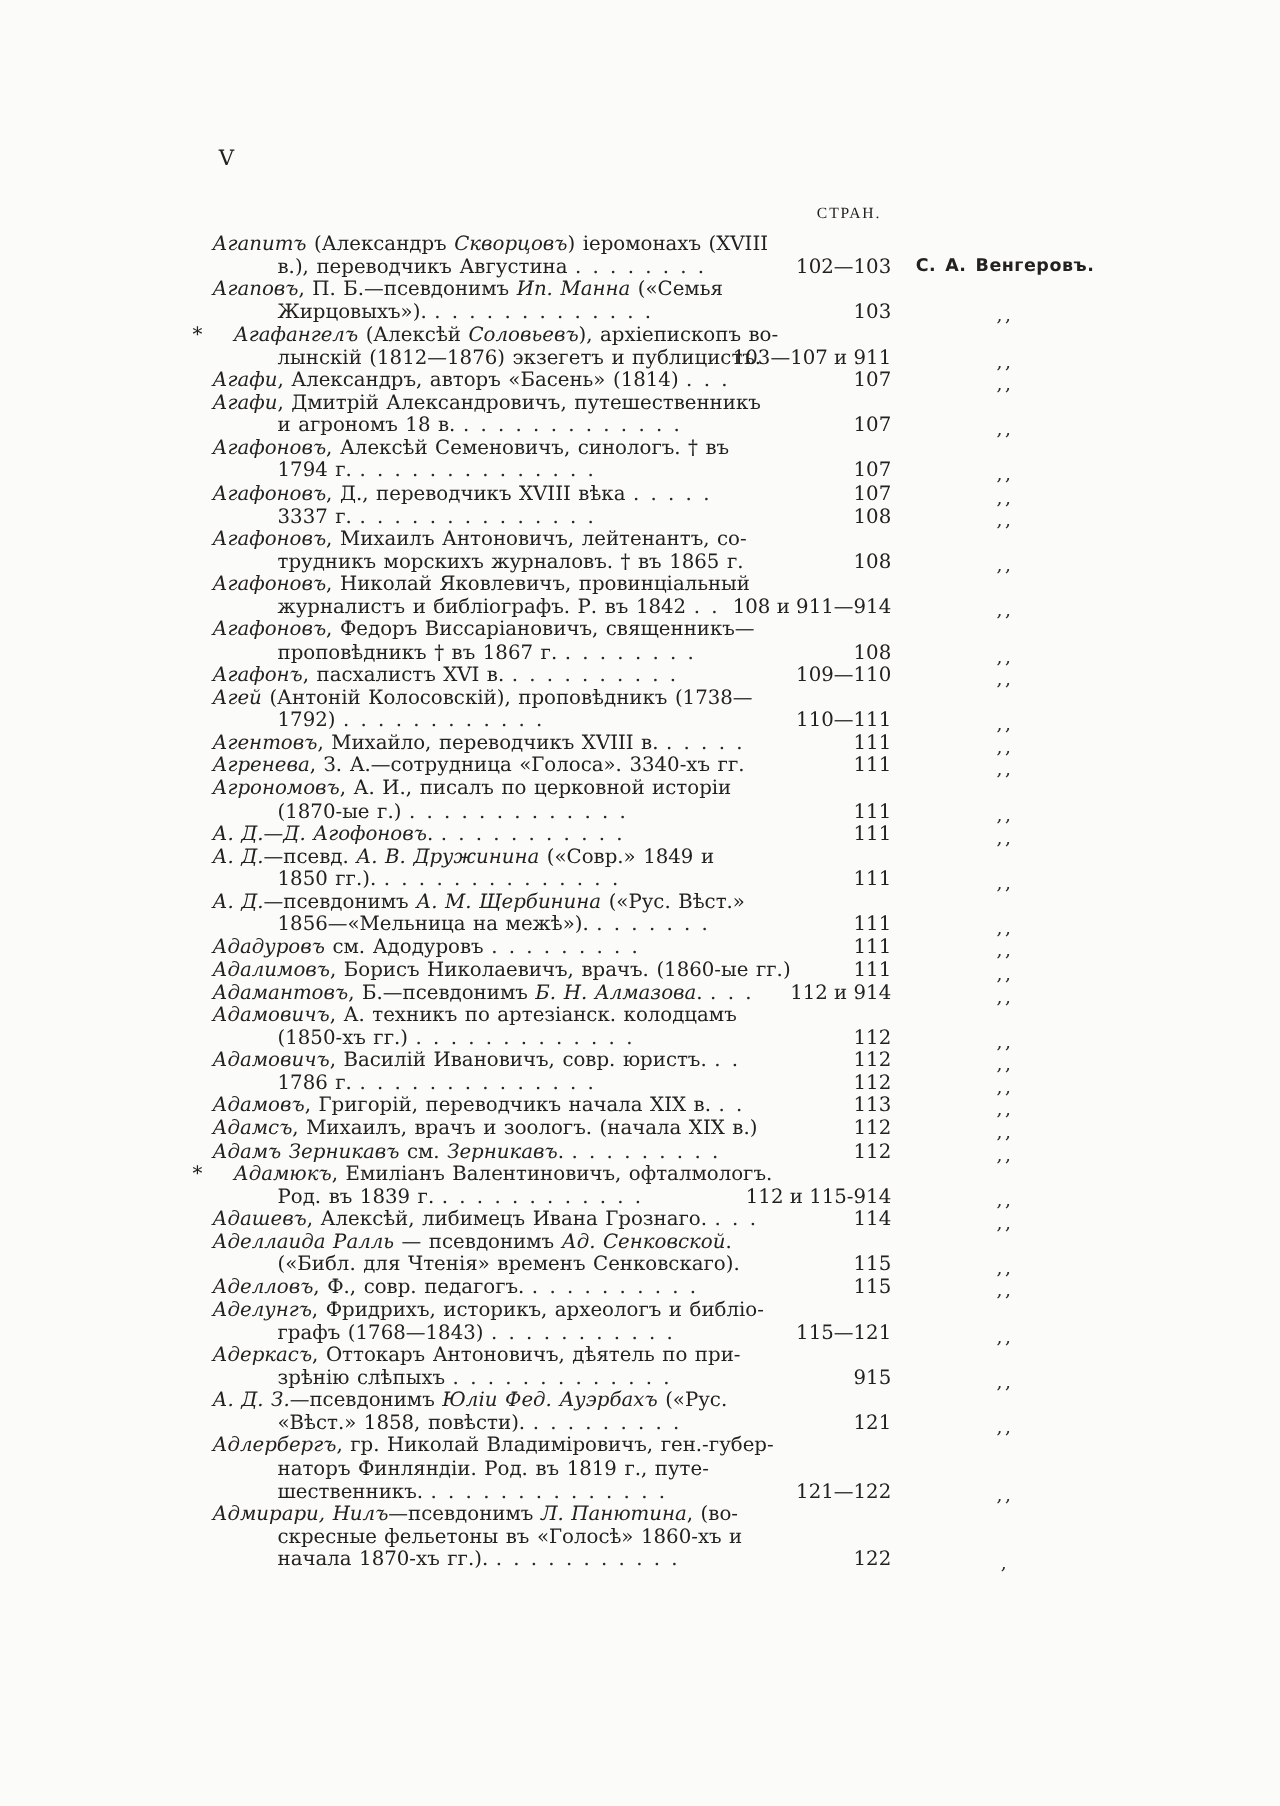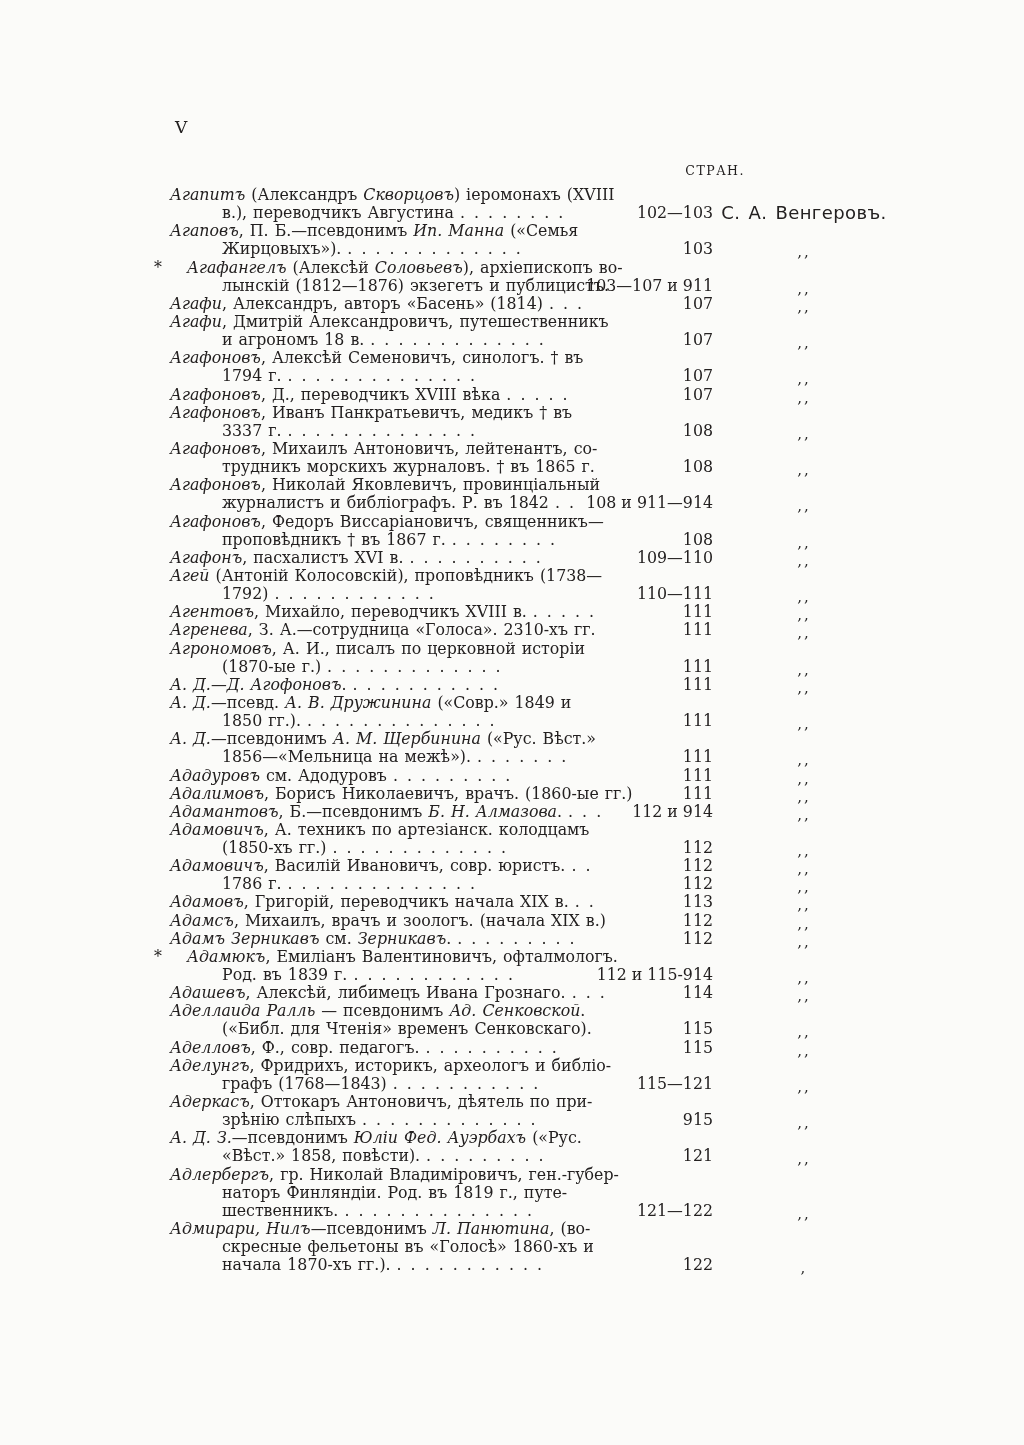--- a/index.html
+++ b/index.html
@@ -9,43 +9,43 @@
     font-family: "DejaVu Serif", serif;
     color: #232020;
     overflow: hidden;
   }
   #page { position: relative; width: 1024px; height: 1445px; }
   #folio {
     position: absolute; left: 175px; top: 117px;
     font-size: 17px; letter-spacing: 1px;
   }
   #colhead {
-    position: absolute; left: 588px; top: 163px; width: 157px;
-    text-align: right; font-size: 12.5px; letter-spacing: 1.5px;
+    position: absolute; left: 548px; top: 163px; width: 157px;
+    text-align: right; font-size: 12.5px; letter-spacing: 1.5px; font-family: Liberation Serif, serif;
   }
   #entries { position: absolute; top: 186px; left: 0; width: 1012px; }
   .line {
     position: relative; height: 18.15px; line-height: 18.15px;
     font-size: 15.8px; white-space: nowrap;
   }
   .txt { position: absolute; left: 170px; word-spacing: 1px; }
   .txt.ind { left: 222px; }
   .txt.starshift { left: 187px; }
   .txt em { font-style: italic; }
   .star { position: absolute; left: 154px; font-size: 15.8px; }
   .dots { word-spacing: 4px; padding-left: 6px; color: #2a2725; }
   .pg { position: absolute; left: 548px; width: 165px; text-align: right; }
   .mg { position: absolute; left: 714px; width: 180px; text-align: center; }
   .mg.ditto {
     font-size: 15px; letter-spacing: 2px;
     transform: translateY(3px); color: #2a2a2a;
   }
   .mg.attr {
-    font-family: "DejaVu Sans", sans-serif; font-weight: 400;
-    font-size: 18px; letter-spacing: 0.4px; word-spacing: 2px;
+    font-family: "DejaVu Sans", sans-serif; font-weight: 700;
+    font-size: 14px; letter-spacing: 0.4px; word-spacing: 2px;
   }
 </style>
 </head>
 <body>
 
 <div id="page">
   <div id="folio">V</div>
   <div id="colhead">СТРАН.</div>
   <div id="entries">
       <div class="line">
@@ -93,23 +93,20 @@
         <span class="txt ind"><span>1794 г.</span><span class="dots">. . . . . . . . . . . . . .</span></span>
         <span class="pg">107</span>
         <span class="mg ditto">,,</span>
       </div>
       <div class="line">
         <span class="txt"><em>Агафоновъ</em><span>, Д., переводчикъ XVIII вѣка</span><span class="dots">. . . . .</span></span>
         <span class="pg">107</span>
         <span class="mg ditto">,,</span>
       </div>
       <div class="line">
-        <span class="txt"><em>Агафоновъ</em><span>, Иванъ Панкратьевичъ, медикъ † въ</span></span>
-      </div>
-      <div class="line">
         <span class="txt ind"><span>3337 г.</span><span class="dots">. . . . . . . . . . . . . .</span></span>
         <span class="pg">108</span>
         <span class="mg ditto">,,</span>
       </div>
       <div class="line">
         <span class="txt"><em>Агафоновъ</em><span>, Михаилъ Антоновичъ, лейтенантъ, со-</span></span>
       </div>
       <div class="line">
         <span class="txt ind"><span>трудникъ морскихъ журналовъ. † въ 1865 г.</span></span>
         <span class="pg">108</span>
@@ -143,21 +140,21 @@
         <span class="txt ind"><span>1792)</span><span class="dots">. . . . . . . . . . . .</span></span>
         <span class="pg">110—111</span>
         <span class="mg ditto">,,</span>
       </div>
       <div class="line">
         <span class="txt"><em>Агентовъ</em><span>, Михайло, переводчикъ XVIII в.</span><span class="dots">. . . . .</span></span>
         <span class="pg">111</span>
         <span class="mg ditto">,,</span>
       </div>
       <div class="line">
-        <span class="txt"><em>Агренева</em><span>, З. А.—сотрудница «Голоса». 2310-хъ гг.</span></span>
+        <span class="txt"><em>Агренева</em><span>, З. А.—сотрудница «Голоса». 3340-хъ гг.</span></span>
         <span class="pg">111</span>
         <span class="mg ditto">,,</span>
       </div>
       <div class="line">
         <span class="txt"><em>Агрономовъ</em><span>, А. И., писалъ по церковной исторіи</span></span>
       </div>
       <div class="line">
         <span class="txt ind"><span>(1870-ые г.)</span><span class="dots">. . . . . . . . . . . . .</span></span>
         <span class="pg">111</span>
         <span class="mg ditto">,,</span>

